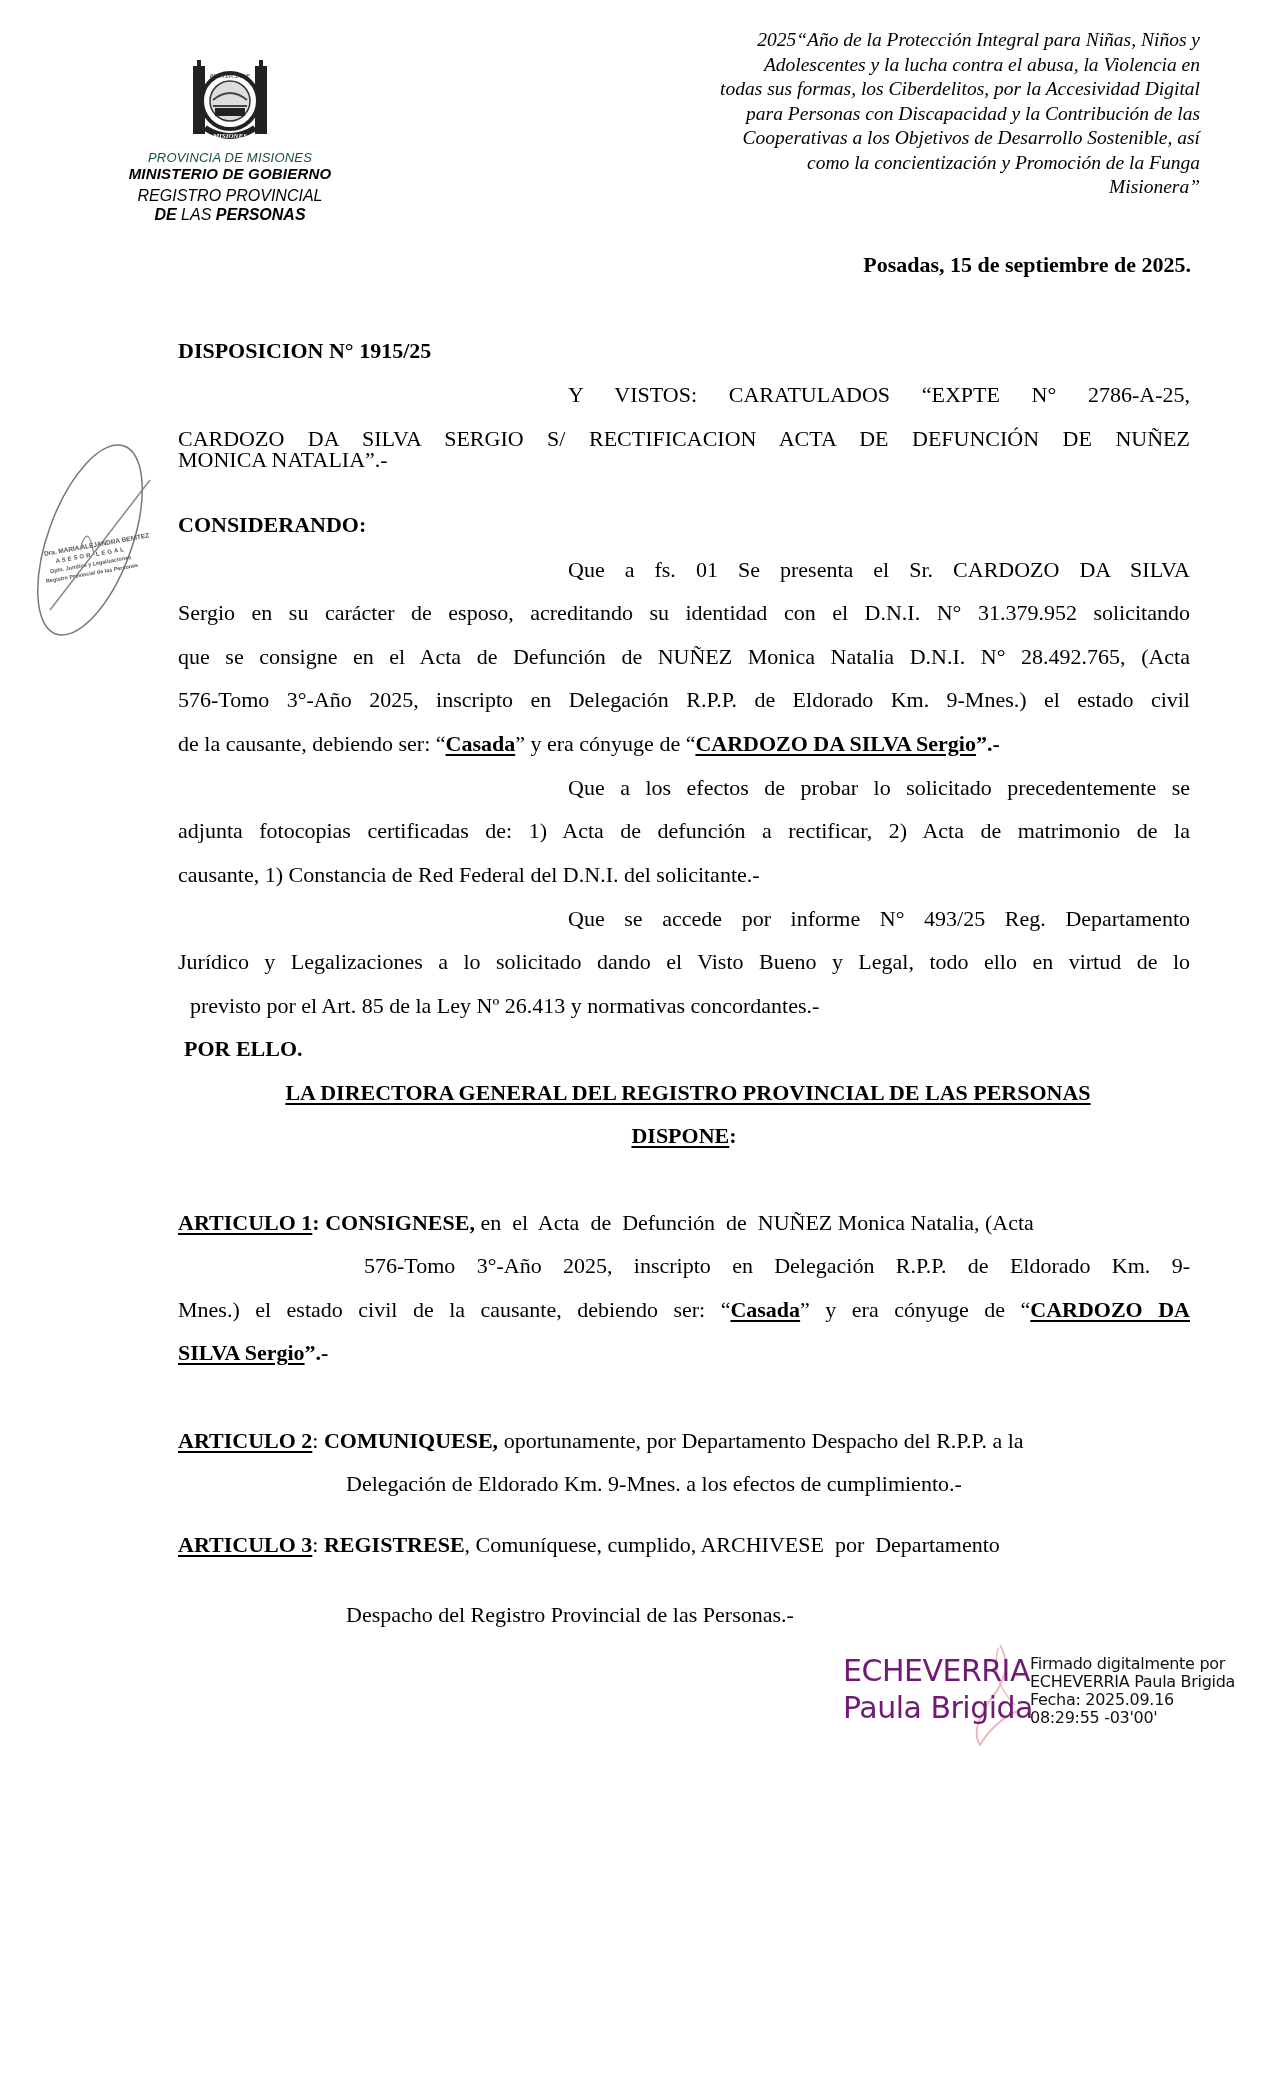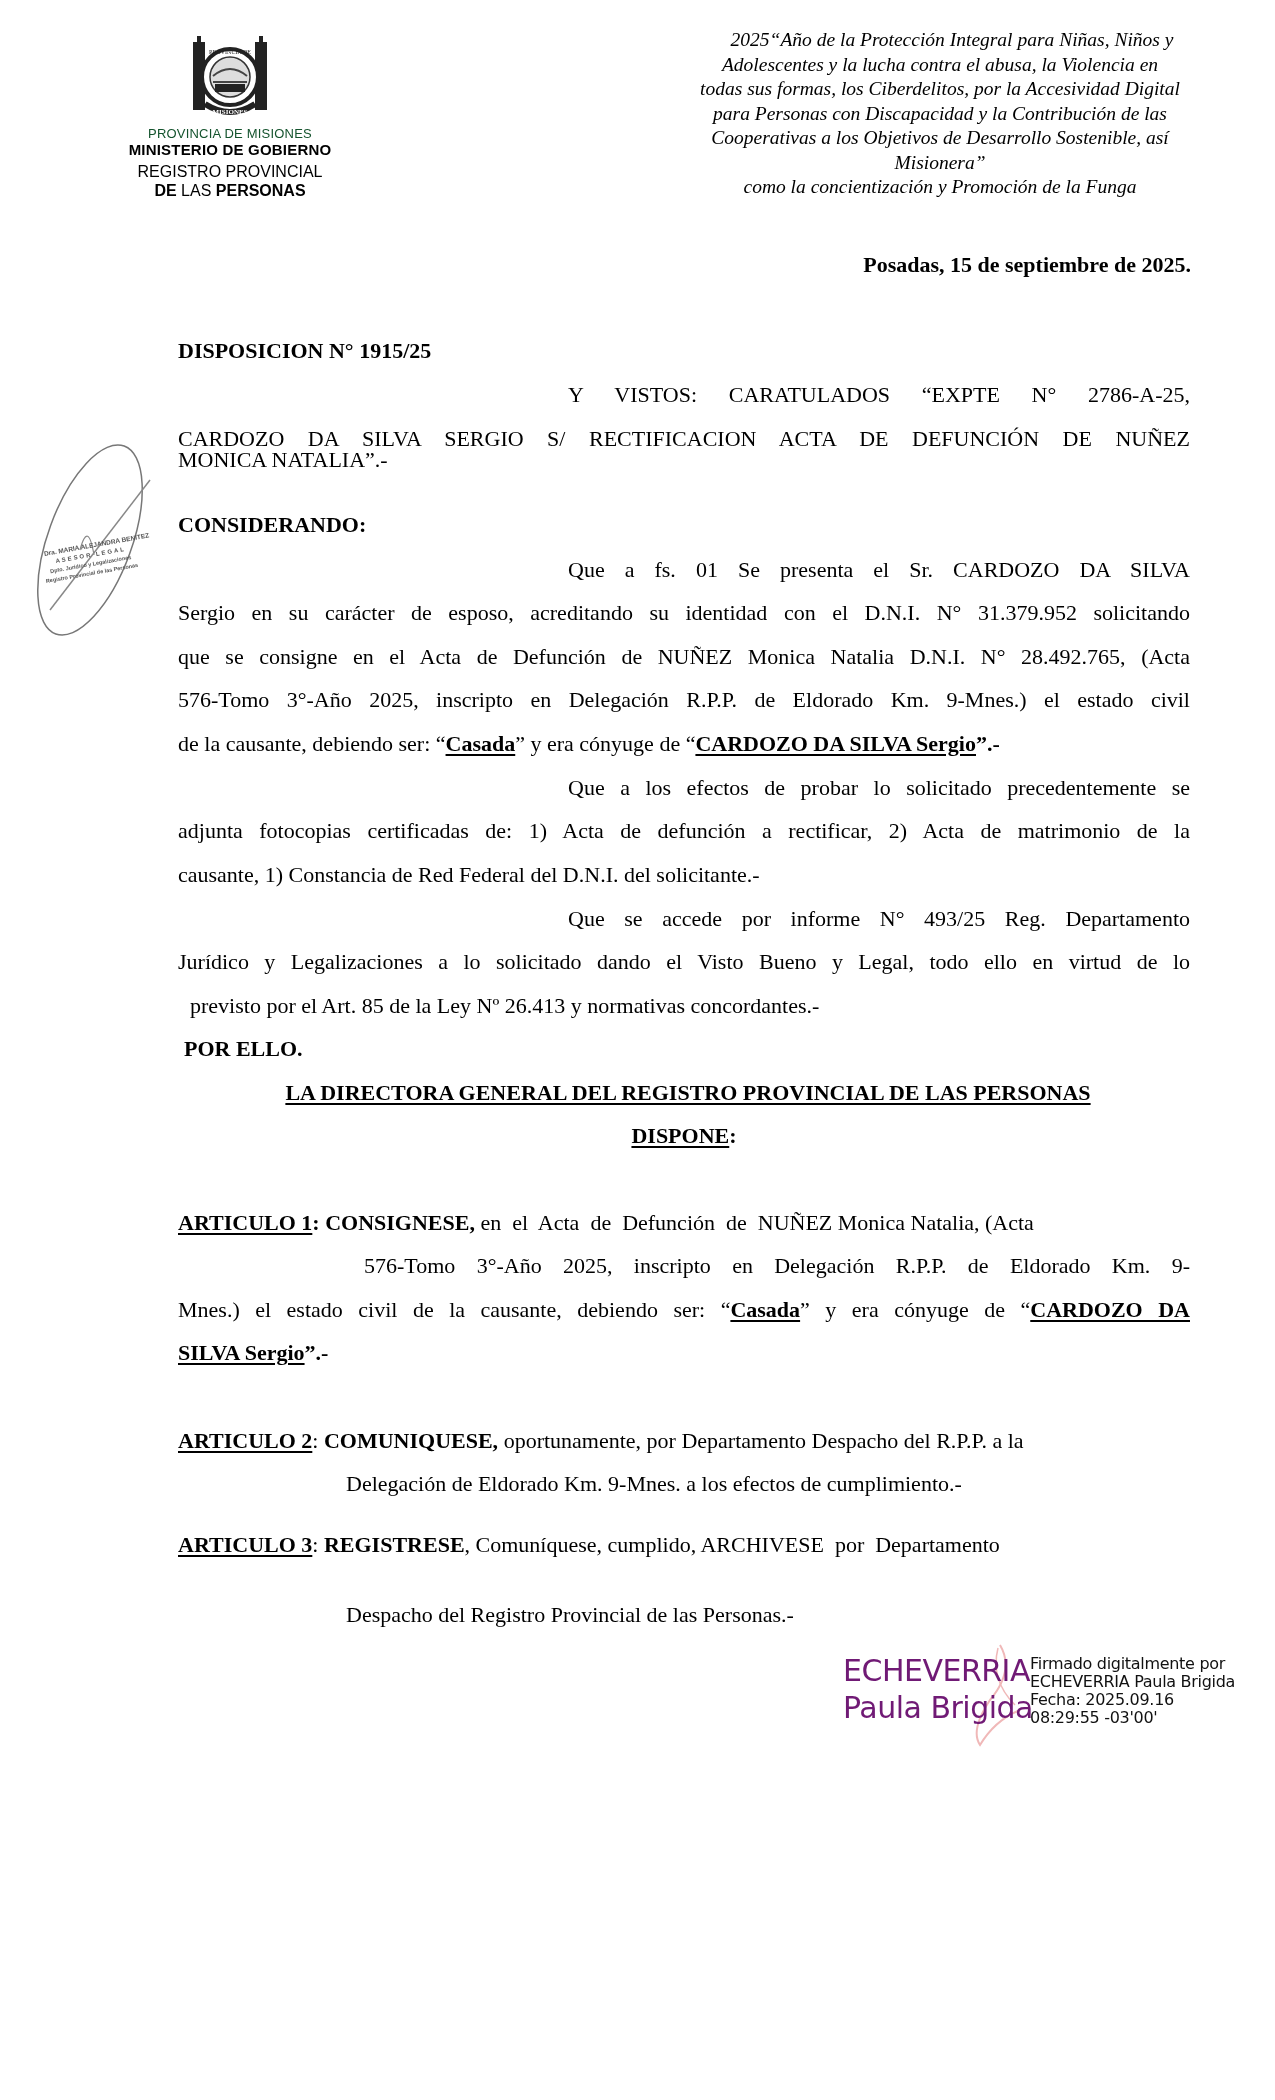--- a/index.html
+++ b/index.html
@@ -4,30 +4,30 @@
   <style>
     html, body { margin: 0; padding: 0; background: #ffffff; }
     body {
       width: 1275px; height: 2100px; position: relative; overflow: hidden;
       font-family: "Liberation Serif", "DejaVu Serif", serif;
       color: #000;
     }
     .abs { position: absolute; }
 
     
-    .logo-block { left: 100px; top: 32px; width: 260px; text-align: center; }
+    .logo-block { left: 100px; top: 56px; width: 260px; text-align: center; font-style: italic; }
     .crest { width: 90px; height: 90px; margin: 0 auto 4px auto; display: block; }
     .prov { font-family: "Liberation Sans", sans-serif; font-size: 13px; color: #14532d; letter-spacing: 0.2px; line-height: 15px; }
     .ministerio { font-family: "Liberation Sans", sans-serif; font-size: 15px; font-weight: bold; line-height: 17px; letter-spacing: 0.2px; }
     .registro1 { font-family: "Liberation Sans", sans-serif; font-size: 16px; line-height: 19px; margin-top: 4px; }
     .registro2 { font-family: "Liberation Sans", sans-serif; font-size: 16px; line-height: 19px; }
     .registro2 b { font-weight: bold; }
 
     
-    .motto { left: 680px; top: 28px; width: 520px; text-align: center; font-style: italic; font-size: 19.5px; line-height: 24.5px; }
+    .motto { left: 680px; top: 28px; width: 520px; text-align: right; font-style: italic; font-size: 19.5px; line-height: 24.5px; }
 
     
     .date { right: 84px; top: 252px; font-weight: bold; font-size: 22px; }
     .line { position: absolute; left: 178px; width: 1012px; font-size: 22px; white-space: nowrap; }
     .justify { text-align: justify; text-align-last: justify; }
     .indent { padding-left: 390px; box-sizing: border-box; }
     .bold { font-weight: bold; }
     .u { text-decoration: underline; text-decoration-thickness: 2px; text-underline-offset: 3px; }
     .center { text-align: center; }
 
@@ -62,22 +62,22 @@
   <div class="registro1">REGISTRO PROVINCIAL</div>
   <div class="registro2"><b>DE</b><span> LAS </span><b>PERSONAS</b></div>
 </div>
 
 <div class="abs motto">
   <div style="padding-left:24px">2025“Año de la Protección Integral para Niñas, Niños y</div>
   <div>Adolescentes y la lucha contra el abusa, la Violencia   en</div>
   <div>todas sus formas, los Ciberdelitos, por la Accesividad Digital</div>
   <div>para Personas con Discapacidad y la Contribución  de las</div>
   <div>Cooperativas a los Objetivos de Desarrollo Sostenible, así</div>
+  <div>como la concientización y Promoción de la Funga</div>
   <div>Misionera”</div>
-  <div>como la concientización y Promoción de la Funga</div>
 </div>
 
 <div class="abs date">Posadas, 15 de septiembre de 2025.</div>
 
 <svg class="abs stamp" viewBox="0 0 170 210">
   <ellipse cx="80" cy="110" rx="42" ry="100" transform="rotate(20 80 110)" fill="none" stroke="#777" stroke-width="1.5"></ellipse>
   <path d="M40 180 L140 50" stroke="#888" stroke-width="1.5"></path>
   <path d="M70 120 Q78 90 84 125" fill="none" stroke="#888" stroke-width="1.2"></path>
   <g transform="rotate(-10 80 125)" font-family="Liberation Sans, sans-serif" font-weight="bold" fill="#555">
     <text x="35" y="118" font-size="6.5">Dra. MARIA ALEJANDRA BENITEZ</text>

